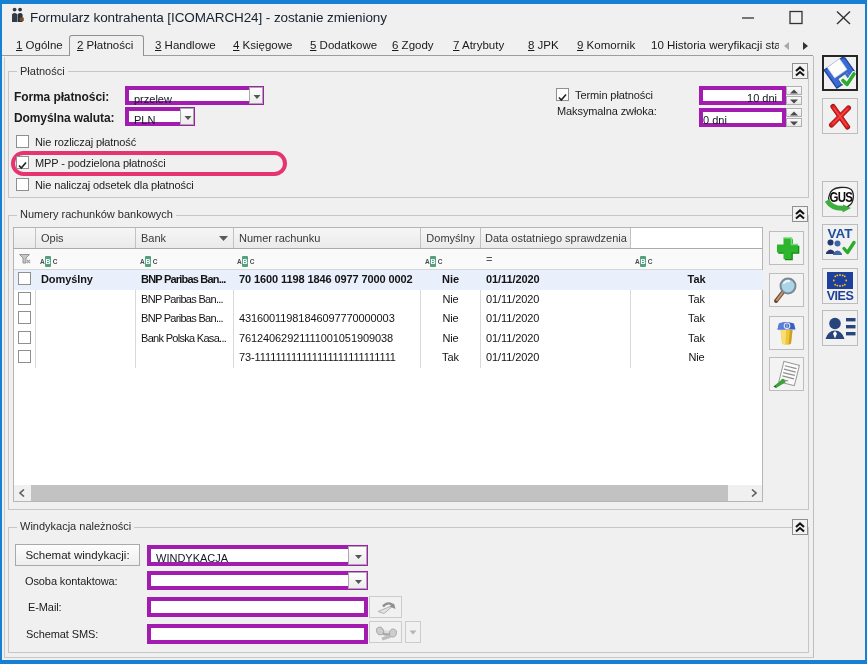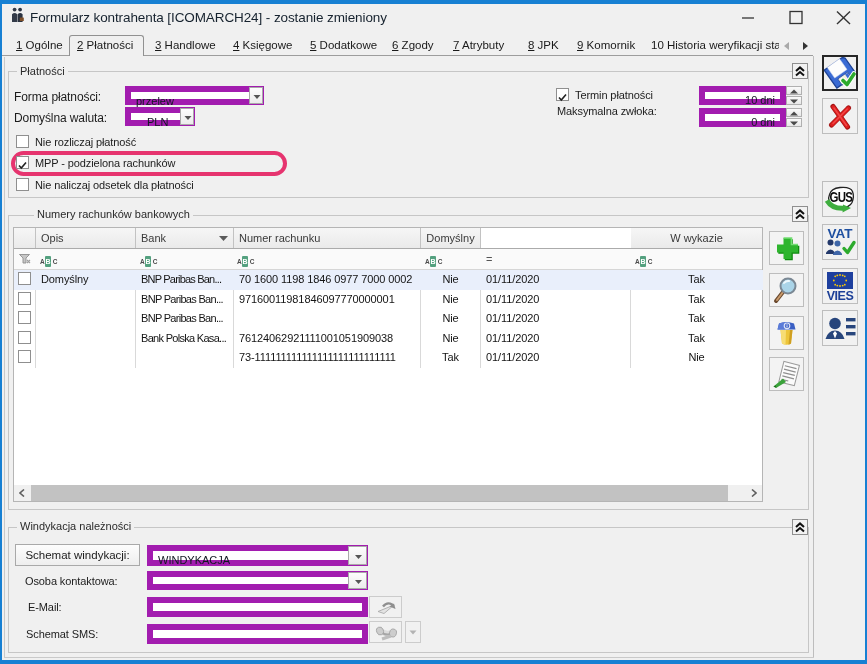--- a/index.html
+++ b/index.html
@@ -1,20 +1,20 @@
 <!DOCTYPE html>
 <html><head><meta charset="utf-8">
 <style>
 html,body{margin:0;padding:0}
 body{width:867px;height:664px;position:relative;background:#f0f0f0;
  font-family:"Liberation Sans",sans-serif;overflow:hidden}
 .a{position:absolute}
 .lbl{position:absolute;font-size:11px;color:#1c1c1c;white-space:nowrap;letter-spacing:-0.1px}
-.b{font-weight:normal}
-.inp{position:absolute;background:#fff;border:6px solid #a21caf;box-sizing:border-box}
+.b{font-weight:bold}
+.inp{position:absolute;background:#fff;border:4px solid #a21caf;box-sizing:border-box}
 .cb{position:absolute;width:13px;height:13px;background:#fff;border:1px solid #8f8f8f;box-sizing:border-box}
 .grp{position:absolute;border:1px solid #c6c6c6}
 .glab{position:absolute;font-size:11px;color:#2a2a2a;background:#f0f0f0;padding:0 3px;white-space:nowrap}
 .chev{position:absolute;width:14px;height:14px;background:#f2f2f2;border:1px solid #8f8f8f}
 .tbtn{position:absolute;width:36px;height:36px;background:#f1f1f1;border:1px solid #bdbdbd;box-sizing:border-box}
 .gbtn{position:absolute;width:33px;height:32px;background:#f3f3f3;border:1px solid #bdbdbd}
 .ddb{position:absolute;background:linear-gradient(#fdfdfd,#ececec);border:1px solid #a9a9a9;box-sizing:border-box}
 .hcell{position:absolute;font-size:11px;color:#3a3a3a;border-right:1px solid #c2c2c2;box-sizing:border-box;
  background:linear-gradient(#f6f6f6,#eaeaea);line-height:20px;white-space:nowrap;overflow:hidden}
 .gcell{position:absolute;font-size:11px;color:#141414;white-space:nowrap;overflow:hidden;line-height:19.5px;letter-spacing:-0.1px}
@@ -75,33 +75,33 @@
       <path d="M3,7 L7,3.4 L11,7 M3,11.6 L7,8 L11,11.6" fill="none" stroke="#111" stroke-width="2"></path>
     </svg></div>
 
 <div class="lbl b" style="left:14px;top:90px;font-size:12px">Forma płatności:</div>
 <div class="inp" style="left:125px;top:86px;width:139px;height:19px;font-size:11px;line-height:18px;padding-left:5px;color:#101820">przelew</div>
 <div class="ddb" style="left:249px;top:87px;width:14px;height:17px"><svg width="14" height="17">
       <path d="M3.5,7 L10.5,7 L7,11 Z" fill="#555"></path>
     </svg></div>
 
 <div class="lbl b" style="left:14px;top:111px;font-size:12px">Domyślna waluta:</div>
-<div class="inp" style="left:125px;top:107px;width:70px;height:19px;font-size:11px;line-height:18px;padding-left:16px;color:#101820">PLN</div>
+<div class="inp" style="left:125px;top:107px;width:70px;height:19px;font-size:11px;line-height:18px;padding-left:5px;color:#101820">PLN</div>
 <div class="ddb" style="left:180px;top:108px;width:14px;height:17px"><svg width="14" height="17">
       <path d="M3.5,7 L10.5,7 L7,11 Z" fill="#555"></path>
     </svg></div>
 
 <div class="cb" style="left:16px;top:135px"></div>
 <div class="lbl" style="left:35px;top:136px">Nie rozliczaj płatność</div>
 
 <div class="a" style="left:11px;top:151px;width:276px;height:25px;border:4px solid #e6346f;border-radius:13px;box-sizing:border-box"></div>
 <div class="cb" style="left:16px;top:156px"><svg width="11" height="11">
       <path d="M2,5.5 L4.3,8 L9,2.5" fill="none" stroke="#222" stroke-width="1.6"></path>
     </svg></div>
-<div class="lbl" style="left:35px;top:157px">MPP - podzielona rachunków</div>
+<div class="lbl" style="left:35px;top:157px">MPP - podzielona płatności</div>
 
 <div class="cb" style="left:16px;top:178px"></div>
 <div class="lbl" style="left:35px;top:179px">Nie naliczaj odsetek dla płatności</div>
 
 <div class="cb" style="left:556px;top:88px"><svg width="11" height="11">
       <path d="M2,5.5 L4.3,8 L9,2.5" fill="none" stroke="#222" stroke-width="1.6"></path>
     </svg></div>
 <div class="lbl" style="left:575px;top:89px">Termin płatności</div>
 <div class="inp" style="left:699px;top:86px;width:87px;height:19px;font-size:11px;line-height:17px;padding-right:5px;text-align:right;color:#101820">10 dni</div>
 <div id="spin1" class="a" style="left:786px;top:86px">
@@ -111,51 +111,51 @@
       </svg>
     </div>
  <div class="spin" style="margin-top:1px">
       <svg width="9" height="5">
         <path d="M0,0.5 L8,0.5 L4,4.5 Z" fill="#4a4a4a"></path>
       </svg>
     </div>
 </div>
 
 <div class="lbl" style="left:557px;top:105px">Maksymalna zwłoka:</div>
-<div class="inp" style="left:699px;top:108px;width:87px;height:19px;font-size:11px;line-height:17px;padding-right:5px;text-align:right;color:#101820">0 dni</div>
+<div class="inp" style="left:699px;top:108px;width:87px;height:19px;font-size:11px;line-height:17px;padding-right:5px;color:#101820">0 dni</div>
 <div id="spin2" class="a" style="left:786px;top:108px">
  <div class="spin">
       <svg width="9" height="5">
         <path d="M0,4.5 L8,4.5 L4,0.5 Z" fill="#4a4a4a"></path>
       </svg>
     </div>
  <div class="spin" style="margin-top:1px">
       <svg width="9" height="5">
         <path d="M0,0.5 L8,0.5 L4,4.5 Z" fill="#4a4a4a"></path>
       </svg>
     </div>
 </div>
 
 <div class="grp" style="left:8px;top:215px;width:799px;height:293px"></div>
-<div class="glab" style="left:34px;top:208px">Numery rachunków bankowych</div>
+<div class="glab" style="left:17px;top:208px">Numery rachunków bankowych</div>
 <div class="chev" style="left:792px;top:206px"><svg width="14" height="14">
       <path d="M3,7 L7,3.4 L11,7 M3,11.6 L7,8 L11,11.6" fill="none" stroke="#111" stroke-width="2"></path>
     </svg></div>
 
 <div id="grid" class="a" style="left:13px;top:227px;width:750px;height:275px;background:#fff;border:1px solid #b5b5b5;box-sizing:border-box">
 
  <div class="hcell" style="left:0;top:0;width:22px;height:20px"></div>
  <div class="hcell" style="left:22px;top:0;width:100px;height:20px;padding-left:5px">Opis</div>
  <div class="hcell" style="left:122px;top:0;width:98px;height:20px;padding-left:5px">Bank
    <svg class="a" style="right:5px;top:8px" width="9" height="6">
         <path d="M0,0 L9,0 L4.5,5 Z" fill="#5a5a5a"></path>
       </svg></div>
  <div class="hcell" style="left:220px;top:0;width:187px;height:20px;padding-left:5px">Numer rachunku</div>
  <div class="hcell" style="left:407px;top:0;width:60px;height:20px;text-align:center">Domyślny</div>
- <div class="hcell" style="left:617px;top:0;width:131px;height:20px;text-align:center;border-right:none">W wykazie</div>
+ <div class="hcell" style="left:467px;top:0;width:150px;height:20px;padding-left:4px">Data ostatniego sprawdzenia</div>
  <div class="a" style="left:0;top:20px;width:748px;height:1px;background:#ababab"></div>
 
  <div class="a" style="left:0;top:21px;width:748px;height:20px;background:#fafafa;border-bottom:1px solid #d6d6d6">
    <svg class="a" style="left:5px;top:5px" width="12" height="10">
      <path d="M0.5,0.5 L10.5,0.5 L7,4 L7,9 L4,9 L4,4 Z" fill="#c6c6c6" stroke="#8f8f8f" stroke-width="0.9"></path>
      <path d="M8,6 L11,9 M11,6 L8,9" stroke="#9f9f9f" stroke-width="1.1"></path>
    </svg>
    <div class="abc" style="left:26px">
         <i style="left:0">A</i>
         <b>B</b>
@@ -196,28 +196,28 @@
    <div class="gcell" style="left:27px;width:92px">Domyślny</div>
    <div class="gcell" style="left:127px;width:90px;letter-spacing:-0.8px">BNP Paribas Ban...</div>
    <div class="gcell" style="left:225px;width:180px">70 1600 1198 1846 0977 7000 0002</div>
    <div class="gcell" style="left:407px;width:59px;text-align:center">Nie</div>
    <div class="gcell" style="left:472px;width:140px">01/11/2020</div>
    <div class="gcell" style="left:617px;width:131px;text-align:center">Tak</div>
  </div>
  <div class="row" style="top:61.5px">
    <div class="cb" style="left:4px;top:2px"></div>
    <div class="gcell" style="left:127px;width:90px;letter-spacing:-0.7px">BNP Paribas Ban...</div>
-   <div class="gcell" style="left:225px;width:180px">97160011981846097770000001</div>
    <div class="gcell" style="left:407px;width:59px;text-align:center">Nie</div>
    <div class="gcell" style="left:472px;width:140px">01/11/2020</div>
    <div class="gcell" style="left:617px;width:131px;text-align:center">Tak</div>
  </div>
  <div class="row" style="top:81px">
    <div class="cb" style="left:4px;top:2px"></div>
    <div class="gcell" style="left:127px;width:90px;letter-spacing:-0.7px">BNP Paribas Ban...</div>
+   <div class="gcell" style="left:225px;width:180px">43160011981846097770000003</div>
    <div class="gcell" style="left:407px;width:59px;text-align:center">Nie</div>
    <div class="gcell" style="left:472px;width:140px">01/11/2020</div>
    <div class="gcell" style="left:617px;width:131px;text-align:center">Tak</div>
  </div>
  <div class="row" style="top:100.5px">
    <div class="cb" style="left:4px;top:2px"></div>
    <div class="gcell" style="left:127px;width:90px;letter-spacing:-0.7px">Bank Polska Kasa...</div>
    <div class="gcell" style="left:225px;width:180px">76124062921111001051909038</div>
    <div class="gcell" style="left:407px;width:59px;text-align:center">Nie</div>
    <div class="gcell" style="left:472px;width:140px">01/11/2020</div>

